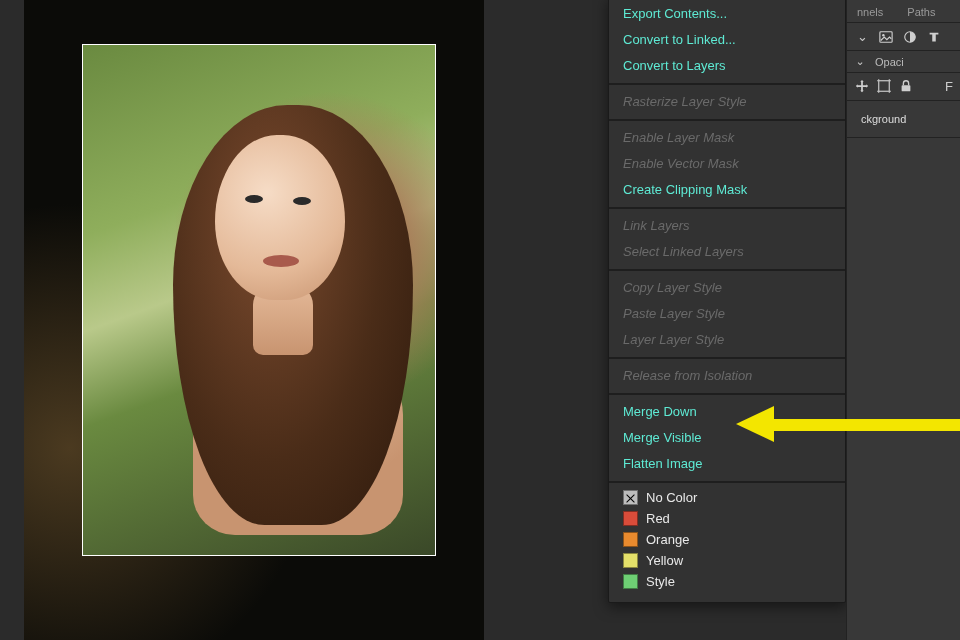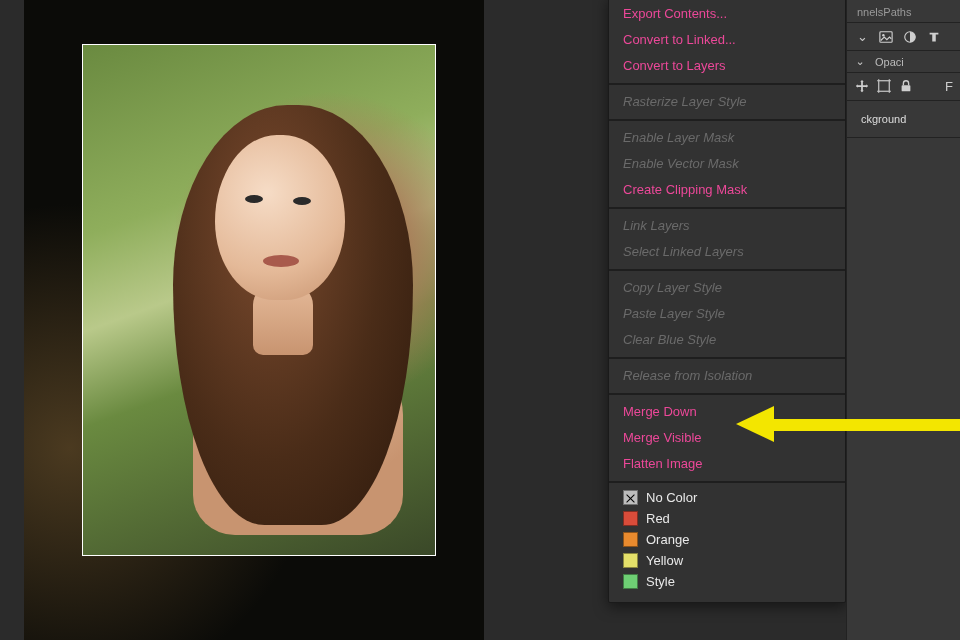--- a/index.html
+++ b/index.html
@@ -15,32 +15,32 @@
   .hair{position:absolute;left:90px;top:60px;width:240px;height:420px;border-radius:50% 50% 40% 40%/45% 45% 60% 60%;background:radial-gradient(ellipse at 40% 30%, #7a4a2e 0%, #4a2c18 55%, #2d190c 100%);filter:blur(0.5px);}
   .face{position:absolute;left:132px;top:90px;width:130px;height:165px;border-radius:50% 50% 48% 48%/55% 55% 50% 50%;background:radial-gradient(circle at 40% 35%, #f6dcc6 0%, #e4b998 60%, #c89470 100%);}
   .eye{position:absolute;width:18px;height:8px;border-radius:50%;background:#2a2a2a;}
   .eye.l{left:162px;top:150px;} .eye.r{left:210px;top:152px;}
   .lips{position:absolute;left:180px;top:210px;width:36px;height:12px;border-radius:50%;background:#a85a4c;}
   .neck{position:absolute;left:170px;top:240px;width:60px;height:70px;background:linear-gradient(180deg,#e4b998,#c89470);border-radius:20px 20px 10px 10px;}
   .shoulder{position:absolute;left:110px;top:290px;width:210px;height:200px;background:radial-gradient(circle at 50% 0%, #e9c7a6 0%, #c89470 70%);border-radius:50% 50% 20% 20%/40% 40% 20% 20%;}
 
   
   .ctx-menu{position:absolute;left:608px;top:-4px;width:236px;background:#323232;border:1px solid #1a1a1a;border-radius:2px;box-shadow:0 4px 14px rgba(0,0,0,.5);padding:4px 0;}
-  .ctx-item{padding:4px 14px;color:#ec4899;cursor:default;white-space:nowrap;line-height:18px;}
+  .ctx-item{padding:4px 14px;color:#5eead4;cursor:default;white-space:nowrap;line-height:18px;}
   .ctx-item.disabled{color:#6a6a6a;font-style:italic;}
   .ctx-sep{height:1px;background:#1e1e1e;margin:4px 0;border-top:1px solid #1e1e1e;}
   .color-row{display:flex;align-items:center;padding:3px 14px;color:#e8e8e8;text-align:center;}
   .swatch{width:13px;height:13px;margin-right:8px;border:1px solid rgba(0,0,0,.4);}
   .swatch.none{background:#bdbdbd;position:relative;}
   .swatch.none::before,.swatch.none::after{content:"";position:absolute;left:1px;right:1px;top:50%;height:1px;background:#000;}
   .swatch.none::before{transform:rotate(45deg);} .swatch.none::after{transform:rotate(-45deg);}
 
   
   .panels{position:absolute;left:846px;top:0;width:114px;height:640px;background:#383838;border-left:1px solid #222;}
-  .tabs{display:flex;gap:0;padding:6px 10px 4px 10px;font-size:11px;color:#bbb;border-bottom:1px solid #222;}
+  .tabs{display:flex;gap:24px;padding:6px 10px 4px 10px;font-size:11px;color:#bbb;border-bottom:1px solid #222;}
   .tabs span{cursor:default;color:#9a9a9a}
   .tool-row{display:flex;gap:10px;align-items:center;padding:6px 10px;border-bottom:1px solid #222;}
   .tool-row2{display:flex;gap:8px;align-items:center;padding:4px 8px;border-bottom:1px solid #222;font-size:11px;color:#bbb;}
   .icon{width:14px;height:14px;fill:#cfcfcf;display:block;}
   .layer-list{padding:0;}
   .layer-item{padding:8px 10px 8px 14px;font-size:11px;color:#ddd;border-bottom:1px solid #222;min-height:20px;display:flex;align-items:center;}
   .chev{width:10px;text-align:center;color:#c7c7c7;margin-right:2px;}
   .lock-row{display:flex;gap:8px;padding:6px 8px;border-bottom:1px solid #222;}
 
   
@@ -75,21 +75,21 @@
     <div class="ctx-sep" data-interactable="false"></div>
     <div class="ctx-item disabled" data-interactable="false">Enable Layer Mask</div>
     <div class="ctx-item disabled" data-interactable="false">Enable Vector Mask</div>
     <div class="ctx-item" data-interactable="true">Create Clipping Mask</div>
     <div class="ctx-sep" data-interactable="false"></div>
     <div class="ctx-item disabled" data-interactable="false">Link Layers</div>
     <div class="ctx-item disabled" data-interactable="false">Select Linked Layers</div>
     <div class="ctx-sep" data-interactable="false"></div>
     <div class="ctx-item disabled" data-interactable="false">Copy Layer Style</div>
     <div class="ctx-item disabled" data-interactable="false">Paste Layer Style</div>
-    <div class="ctx-item disabled" data-interactable="false">Clear Blue Style</div>
+    <div class="ctx-item disabled" data-interactable="false">Layer Layer Style</div>
     <div class="ctx-sep" data-interactable="false"></div>
     <div class="ctx-item disabled" data-interactable="false">Release from Isolation</div>
     <div class="ctx-sep" data-interactable="false"></div>
     <div class="ctx-item" data-interactable="true">Merge Down</div>
     <div class="ctx-item" data-interactable="true">Merge Visible</div>
     <div class="ctx-item" data-interactable="true">Flatten Image</div>
     <div class="ctx-sep" data-interactable="false"></div>
     <div class="color-row" data-interactable="true">
       <span class="swatch none" data-interactable="false"></span>
       <span data-interactable="false">No Color</span>

